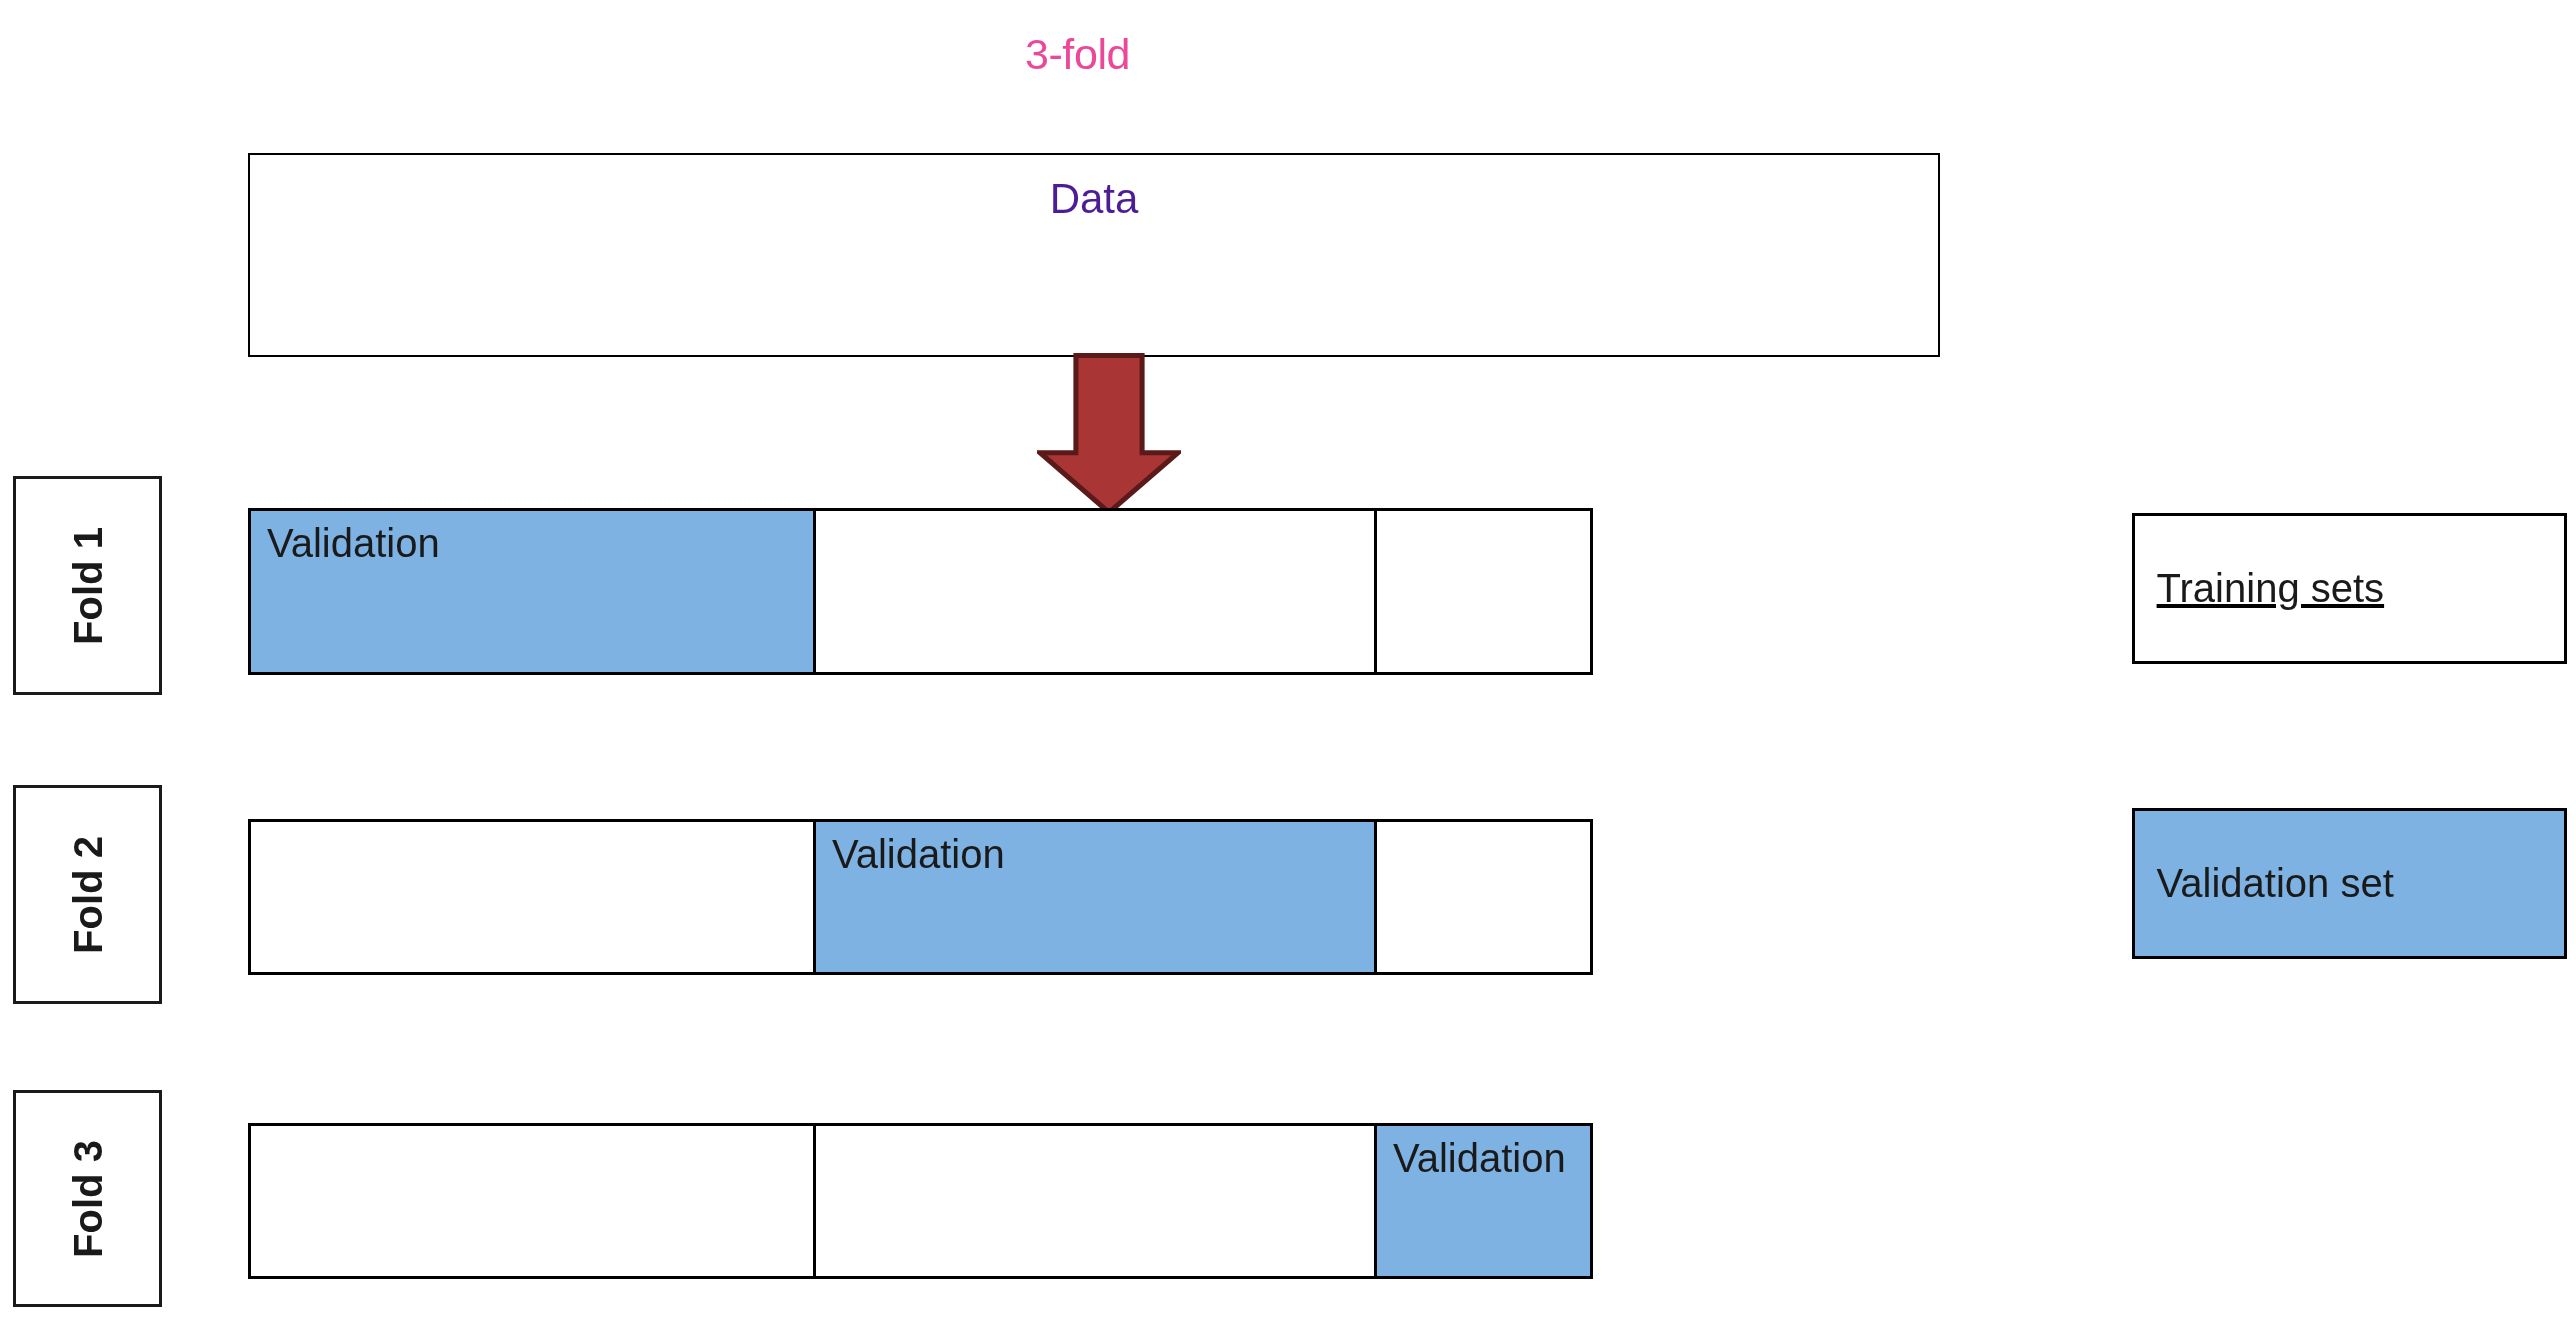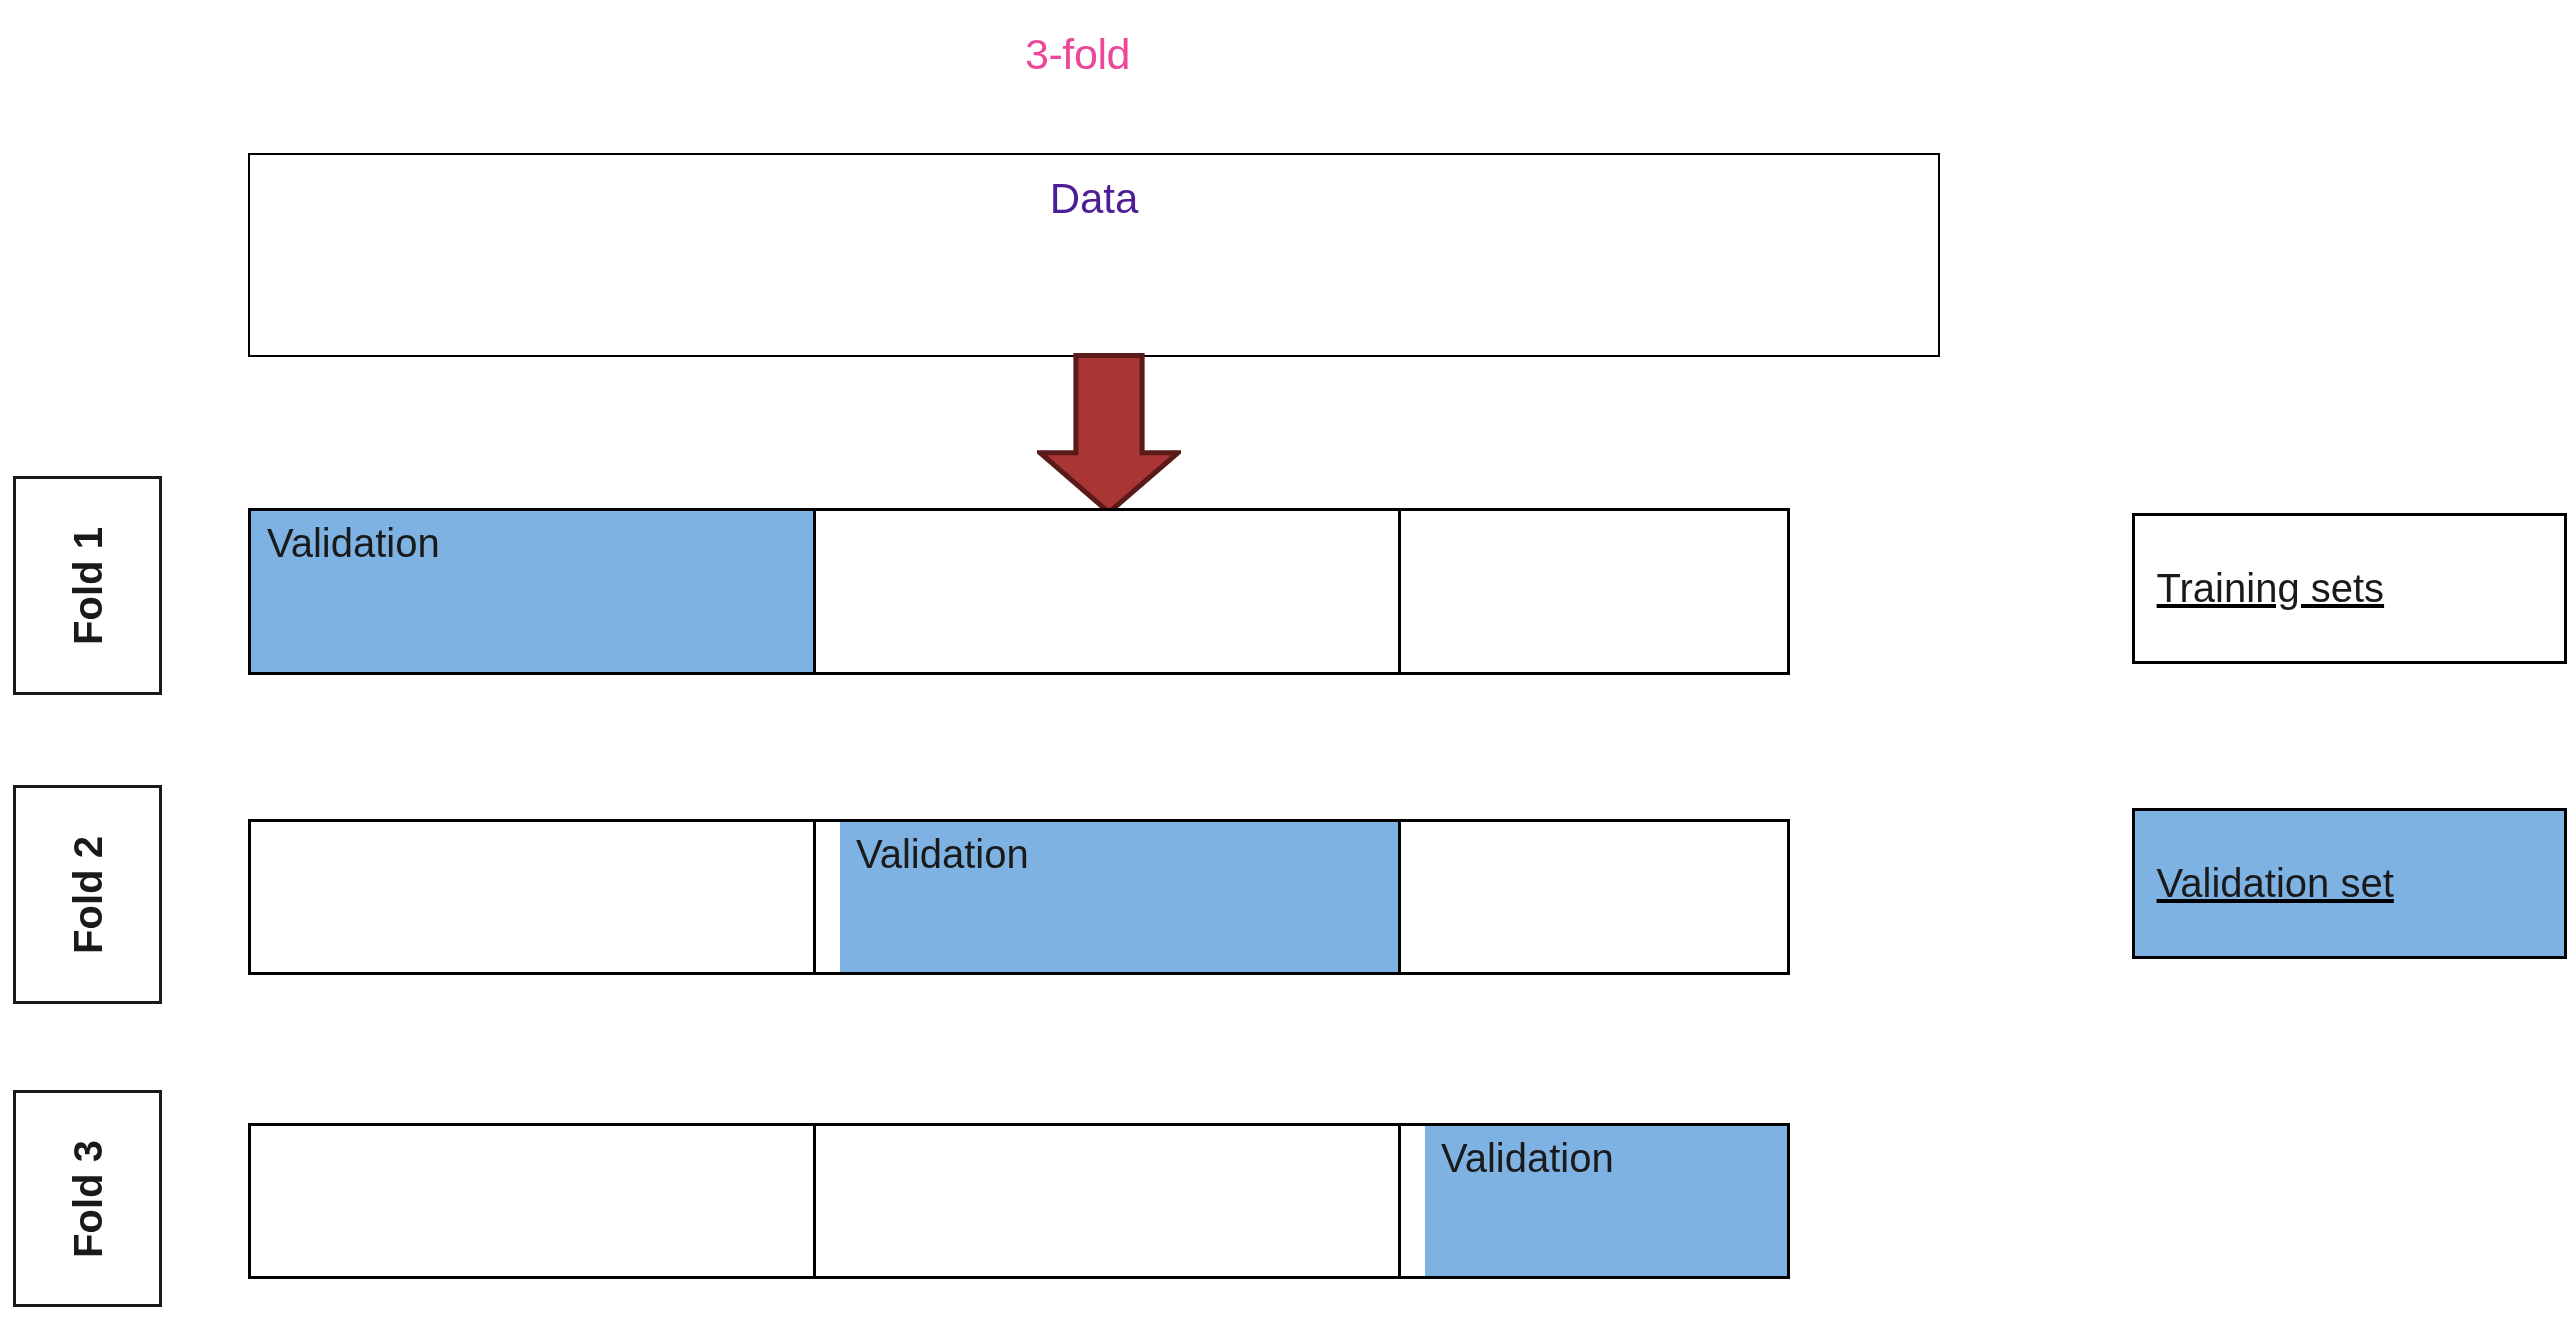--- a/index.html
+++ b/index.html
@@ -61,26 +61,25 @@
     transform-origin:center center;
     white-space:nowrap;
     font-size:40px;
     font-weight:bold;
     color:#1a1a1a;
   }
 
   .strip{
     position:absolute;
     left:248px;
-    width:1542px;
+    width:1345px;
     border:3.6px solid #000000;
     box-sizing:border-box;
     display:flex;
     background:#ffffff;
-    gap:24px;
   }
   .cell{
     position:relative;
     box-sizing:border-box;
     background:#ffffff;
     overflow:hidden;
   }
   .cell.div{border-right:3.6px solid #000000;}
   .cell.blue{background:#7db2e3;}
   .cell-label{
@@ -155,21 +154,21 @@
       <div class="cell div" style="width:565px;">
         <span class="cell-label"></span>
       </div>
       <div class="cell div blue" style="width:561px;">
         <span class="cell-label">Validation</span>
       </div>
       <div class="cell" style="flex:1;">
         <span class="cell-label"></span>
       </div>
     </div>
-    <div class="legend-box blue" style="top:23px;height:151px;text-decoration:underline;">
+    <div class="legend-box blue" style="top:23px;height:151px;">
       <span class="legend-text">Validation set</span>
     </div>
   </div>
 
   <div class="fold-row" style="top:1090px;">
     <div class="fold-label-box" style="top:0px;height:217px;">
       <span class="fold-label-text">Fold 3</span>
     </div>
     <div class="strip" style="top:33px;height:156px;">
       <div class="cell div" style="width:565px;">

